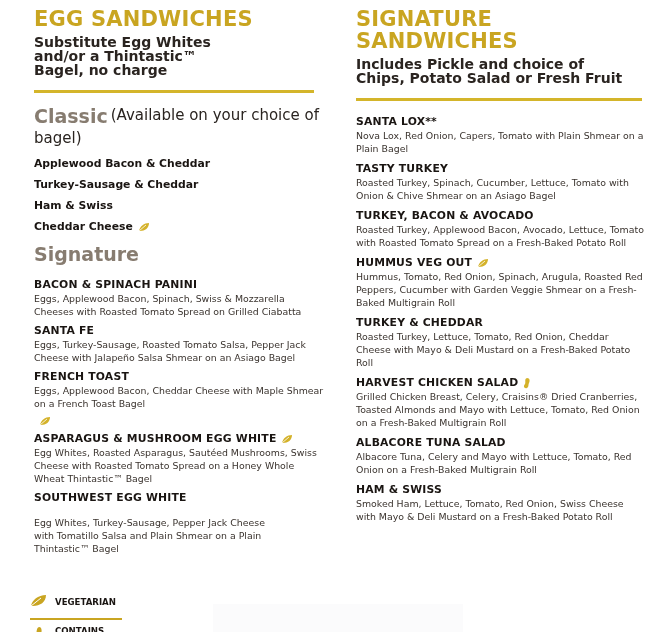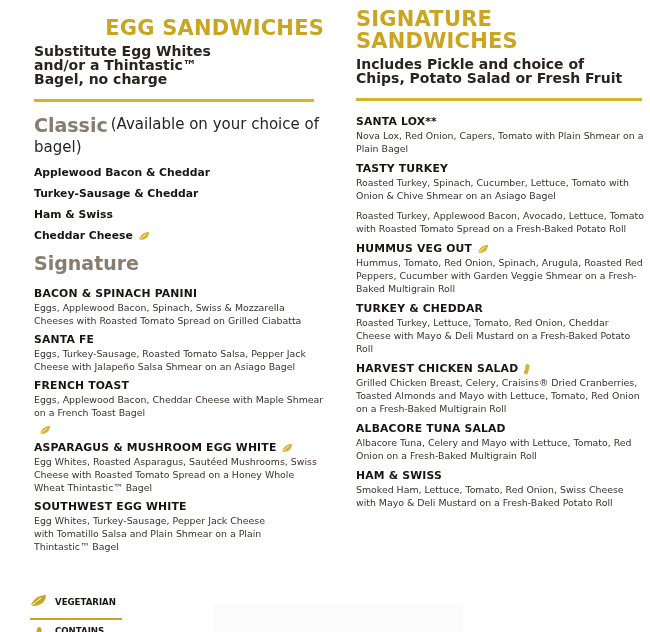--- a/index.html
+++ b/index.html
@@ -11,21 +11,21 @@
     .col-right { left: 356px; width: 290px; }
 
     .section-title {
       font-family: "DejaVu Sans", sans-serif;
       font-weight: bold;
       color: #c9a521;
       font-size: 21px;
       letter-spacing: 0.2px;
       line-height: 22px;
     }
-    .col-left .section-title { margin-top: 17px; text-align: right; }
+    .col-left .section-title { margin-top: 8px; }
     .col-right .section-title { margin-top: 8px; }
 
     .section-sub {
       font-weight: bold;
       font-size: 14px;
       line-height: 14px;
       color: #2a2420;
       margin-top: 5px;
     }
     .rule {
@@ -173,21 +173,21 @@
               <path d="M1 9 L8 3" stroke="#fff" stroke-width="0.8"></path>
             </svg>
           </span>
       </div>
       <div class="item-desc">Egg Whites, Roasted Asparagus, Sautéed Mushrooms, Swiss Cheese with Roasted Tomato Spread on a Honey Whole Wheat Thintastic™ Bagel</div>
     </div>
     <div class="item">
       <div class="item-name">
           <span>SOUTHWEST EGG WHITE</span>
         </div>
-      <div class="item-desc" style="width:235px;">Egg Whites, Turkey-Sausage, Pepper Jack Cheese with Tomatillo Salsa and Plain Shmear on a Plain Thintastic™ Bagel</div>
+      <div class="item-desc" style="width:235px;margin-top:11px;">Egg Whites, Turkey-Sausage, Pepper Jack Cheese with Tomatillo Salsa and Plain Shmear on a Plain Thintastic™ Bagel</div>
     </div>
   </div>
 </div>
 
 <div class="col col-right">
   <div class="section-title">
     <div>SIGNATURE</div>
     <div>SANDWICHES</div>
   </div>
   <div class="section-sub" style="width:270px;">Includes Pickle and choice of Chips, Potato Salad or Fresh Fruit</div>
@@ -200,20 +200,23 @@
         </div>
       <div class="item-desc">Nova Lox, Red Onion, Capers, Tomato with Plain Shmear on a Plain Bagel</div>
     </div>
     <div class="item">
       <div class="item-name">
           <span>TASTY TURKEY</span>
         </div>
       <div class="item-desc">Roasted Turkey, Spinach, Cucumber, Lettuce, Tomato with Onion &amp; Chive Shmear on an Asiago Bagel</div>
     </div>
     <div class="item">
+      <div class="item-name">
+          <span>TURKEY, BACON &amp; AVOCADO</span>
+        </div>
       <div class="item-desc">Roasted Turkey, Applewood Bacon, Avocado, Lettuce, Tomato with Roasted Tomato Spread on a Fresh-Baked Potato Roll</div>
     </div>
     <div class="item">
       <div class="item-name">
           <span>HUMMUS VEG OUT</span>
         <span class="icon">
             <svg width="12" height="10" viewBox="0 0 12 10">
               <path d="M1 9 C2 4 6 1 11 1 C11 6 7 9 2 9 Z" fill="#d4b22a"></path>
               <path d="M1 9 L8 3" stroke="#fff" stroke-width="0.8"></path>
             </svg>

